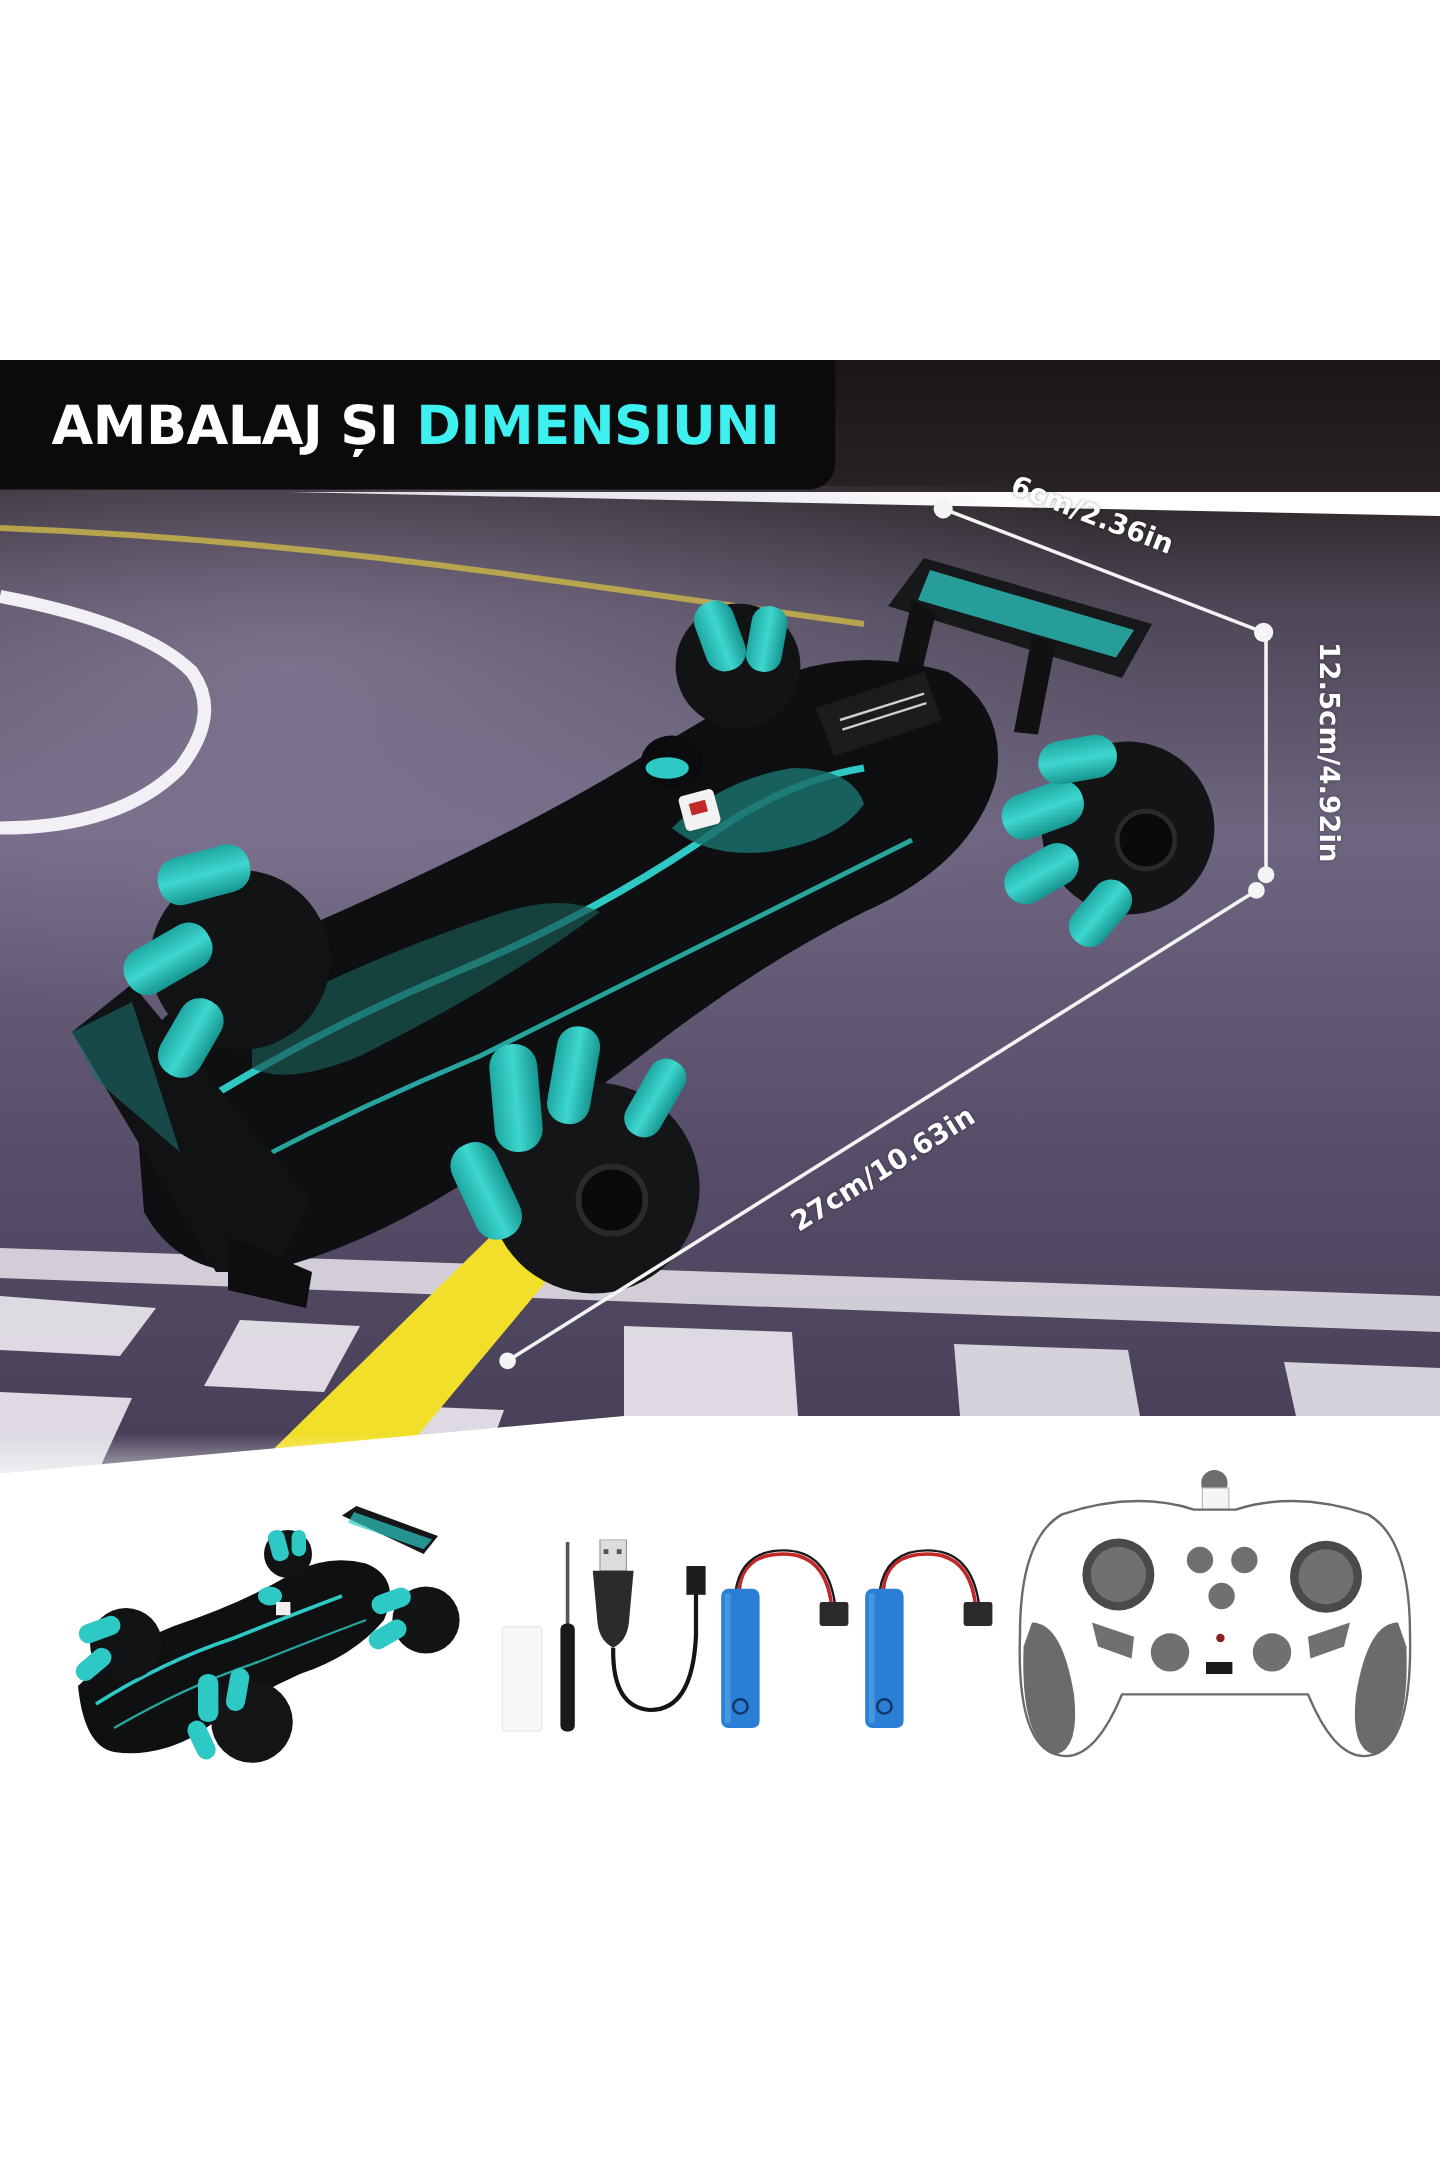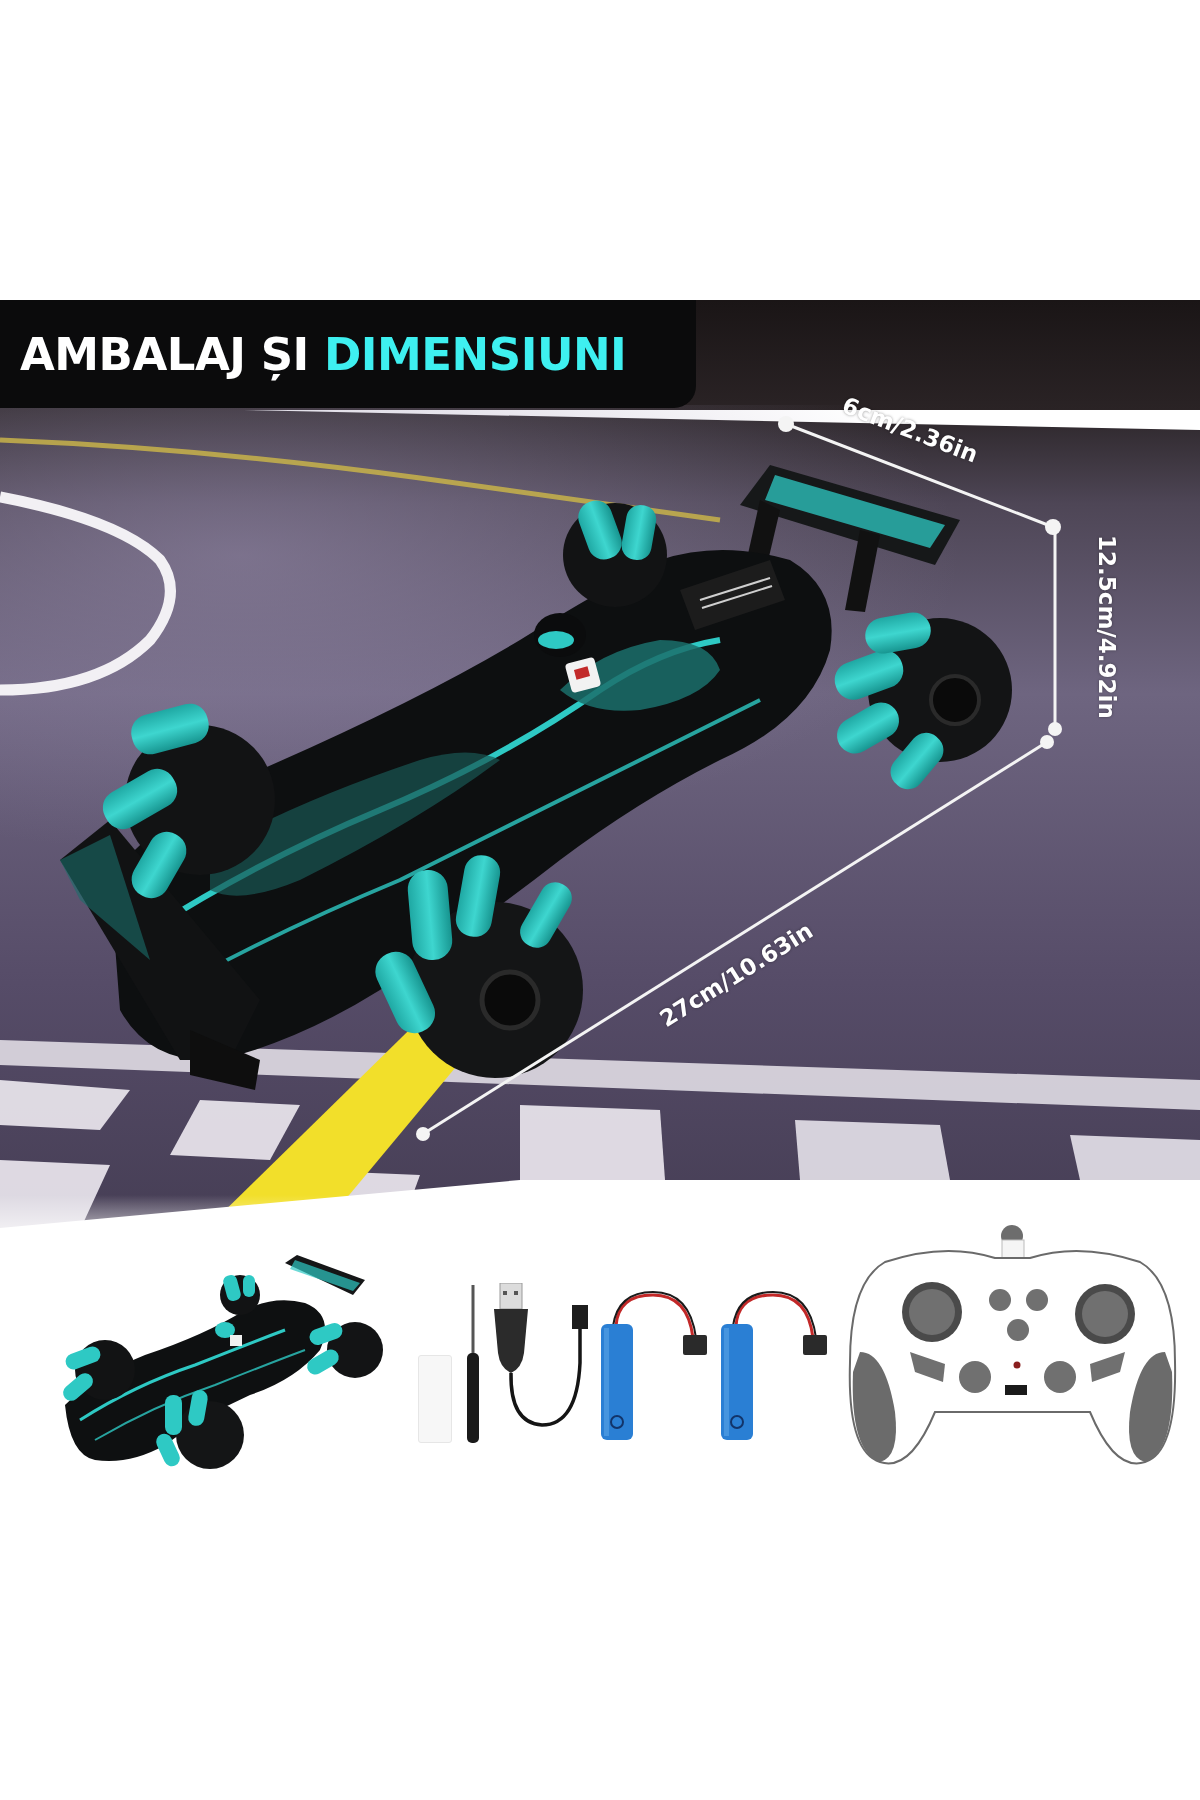--- a/index.html
+++ b/index.html
@@ -2,21 +2,21 @@
 <html><head>
 <meta charset="utf-8">
 <style>
   html, body { margin:0; padding:0; }
   body { width:1200px; height:1800px; background:#ffffff; position:relative; overflow:hidden;
          font-family:"DejaVu Sans", sans-serif; }
   .photo { position:absolute; left:0; top:300px; width:1200px; height:930px; overflow:hidden; }
   .photo svg { display:block; }
   .title-box { position:absolute; left:0; top:300px; width:696px; height:108px; background:#0b0b0c;
                border-bottom-right-radius:22px; }
-  .title { position:absolute; left:20px; top:328px; font-family:"DejaVu Sans", sans-serif;
+  .title { position:absolute; left:43px; top:328px; font-family:"DejaVu Sans", sans-serif;
            font-weight:bold; font-size:45px; letter-spacing:-0.5px; white-space:nowrap; line-height:54px; }
   .title .w { color:#ffffff; }
   .title .c { color:#3ef0f0; }
   .dim-label { position:absolute; color:#ffffff; font-family:"DejaVu Sans", sans-serif; font-weight:bold;
                font-size:23px; white-space:nowrap; transform-origin:0 0; text-shadow:0 0 3px rgba(0,0,0,0.4);}
   .acc { position:absolute; }
 </style>
 </head>
 <body>
 

